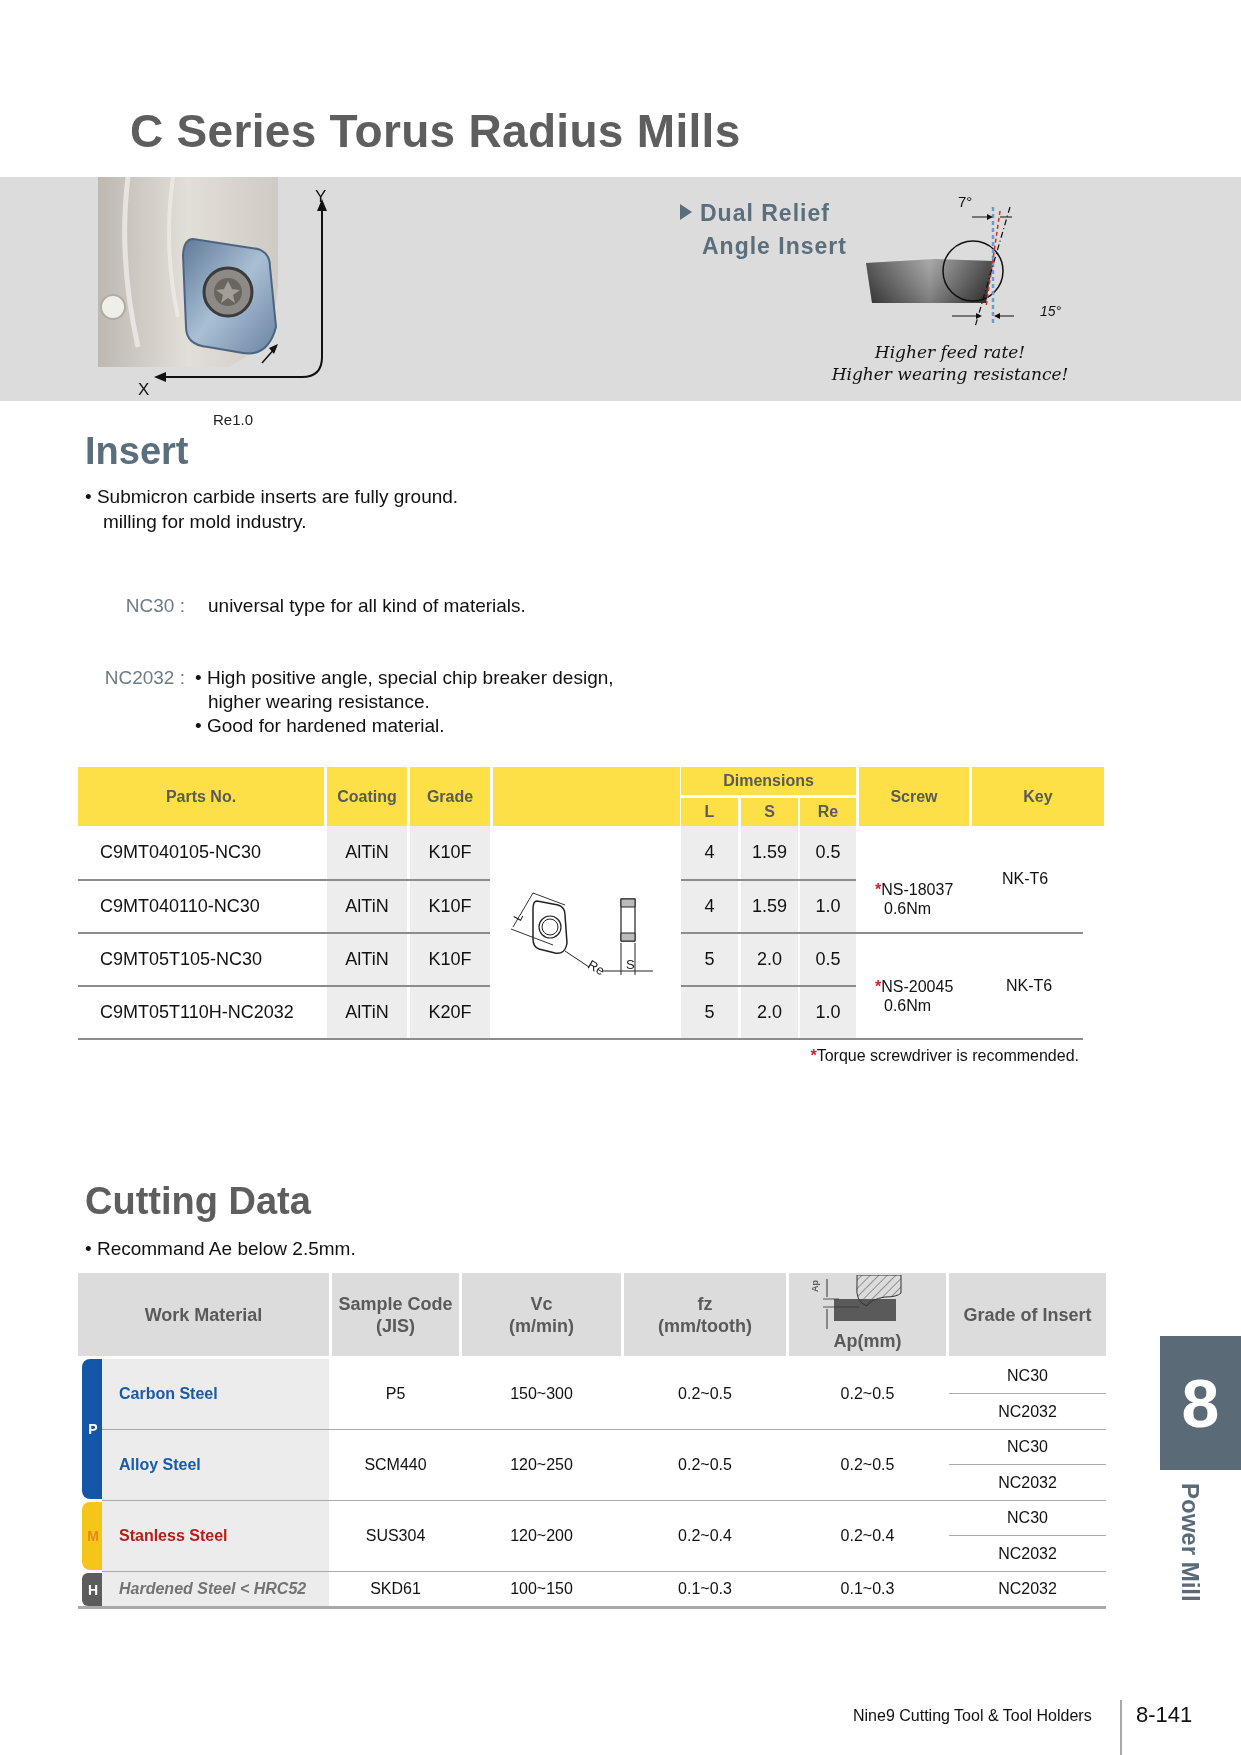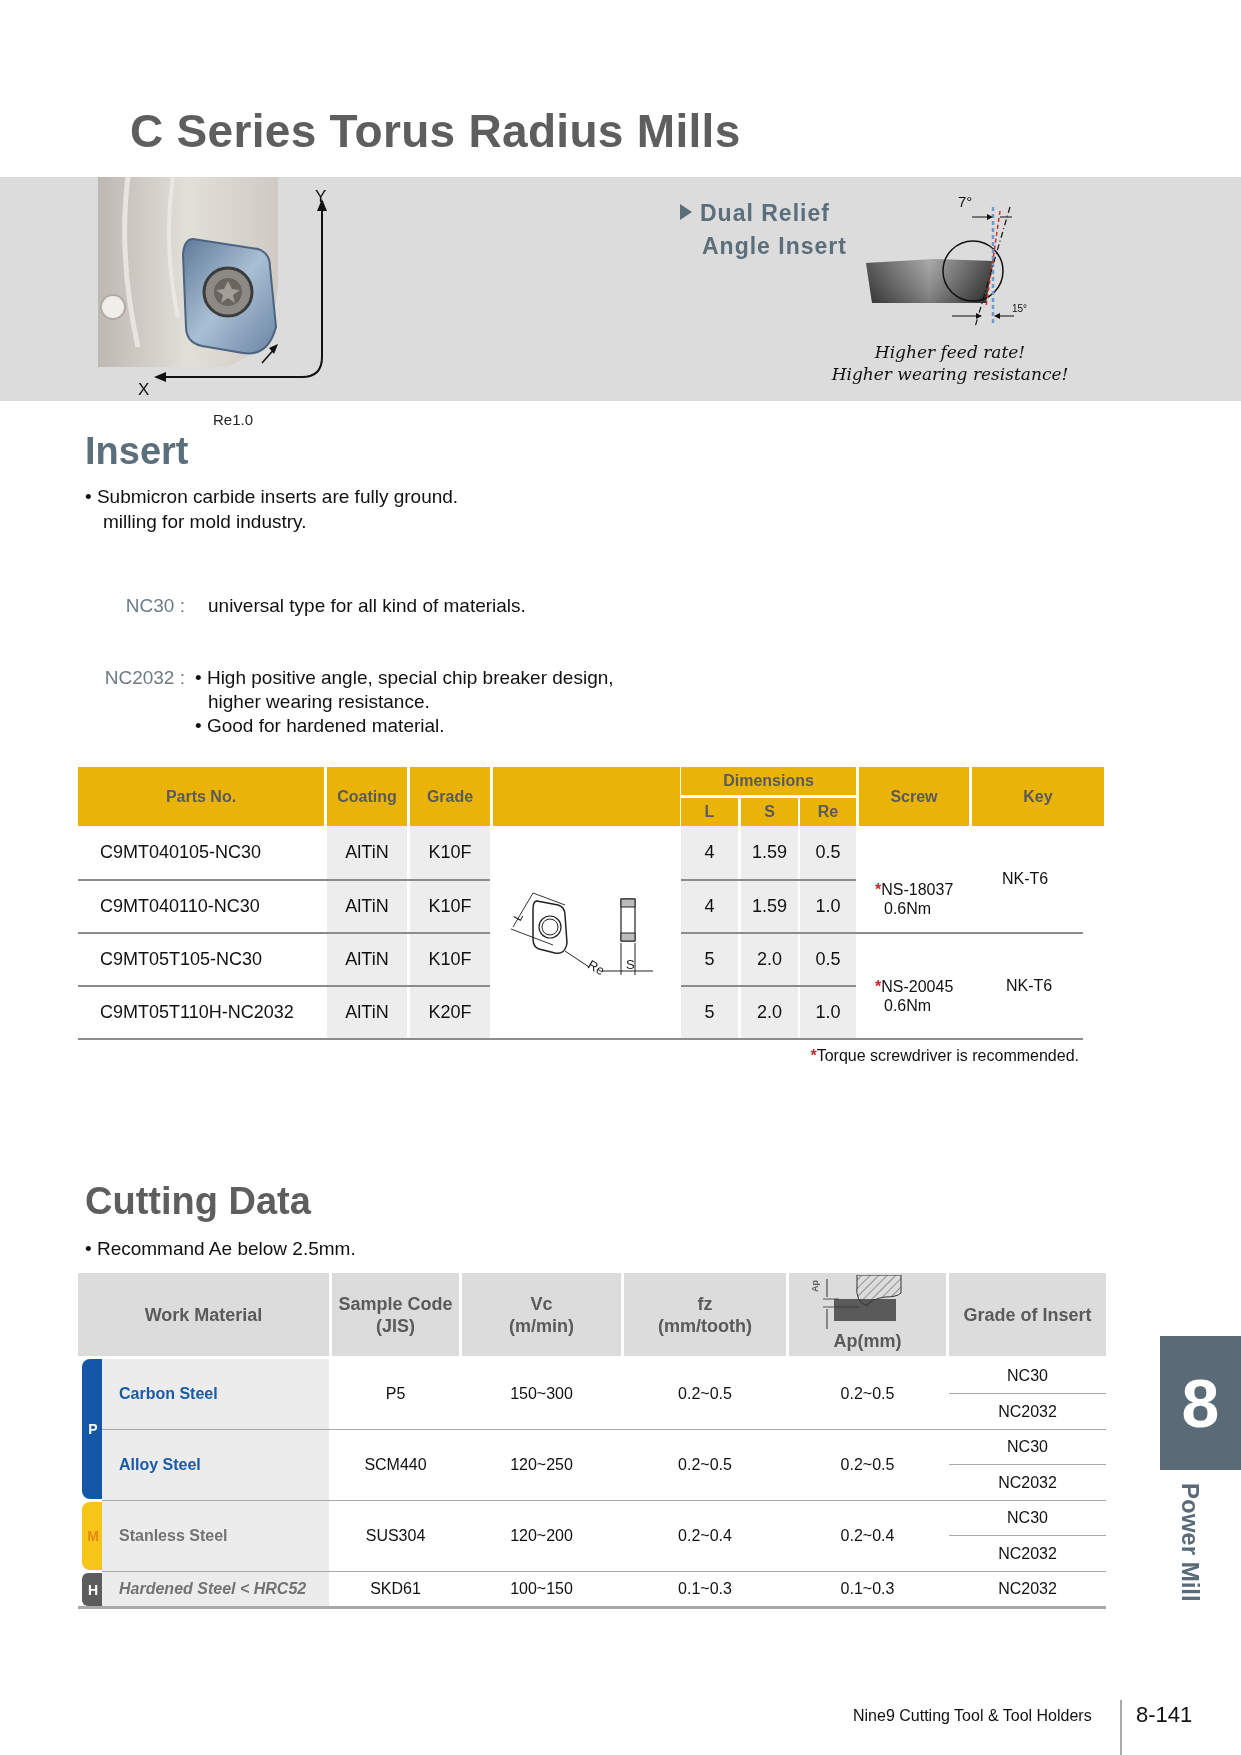--- a/index.html
+++ b/index.html
@@ -30,21 +30,21 @@
   .bullets .b { display: block; }
   .bullets .cont { padding-left: 18px; display: block; }
 
   .grade-block { position: absolute; font-size: 19px; line-height: 24px; color: #111; }
   .grade-name { position: absolute; color: #6c7b87; text-align: right; width: 100px; }
   .grade-lines { position: absolute; left: 110px; width: 600px; }
   .grade-lines .cont { padding-left: 13px; display: block; }
 
   
   .insert-table { position: absolute; left: 78px; top: 767px; width: 1005px; }
-  .it-head { position: absolute; top: 0; height: 59px; background: #eab308; color: #5a5a5a; font-weight: bold; font-size: 16px; display: flex; align-items: center; justify-content: center; }
+  .it-head { position: absolute; top: 0; height: 59px; background: #fde047; color: #5a5a5a; font-weight: bold; font-size: 16px; display: flex; align-items: center; justify-content: center; }
   .it-cell { position: absolute; height: 53px; display: flex; align-items: center; font-size: 18px; color: #111; }
   .it-shade { background: #ededed; }
   .it-line { position: absolute; height: 2px; background: #8c8c8c; }
   .star { color: #d0202a; font-weight: bold; }
   .screw-cell { position: absolute; font-size: 16px; line-height: 19px; color: #111; }
   .torque-note { position: absolute; right: 162px; top: 1047px; font-size: 16px; color: #111; }
 
   
   .cut-table { position: absolute; left: 78px; top: 1273px; width: 1028px; }
   .ct-head { position: absolute; top: 0; height: 83px; background: #dcdcdc; color: #5a5a5a; font-weight: bold; font-size: 18px; display: flex; align-items: center; justify-content: center; text-align: center; line-height: 22px; }
@@ -125,21 +125,21 @@
     <line x1="150" y1="18" x2="115" y2="138" stroke="#111" stroke-width="1.2" stroke-dasharray="6 3 1 3"></line>
     <line x1="112" y1="28" x2="131" y2="28" stroke="#111" stroke-width="1"></line>
     <polygon points="133,28 127,25 127,31" fill="#111"></polygon>
     <line x1="140" y1="28" x2="152" y2="28" stroke="#111" stroke-width="1"></line>
     <line x1="92" y1="127" x2="118" y2="127" stroke="#111" stroke-width="1"></line>
     <polygon points="122,127 116,124 116,130" fill="#111"></polygon>
     <line x1="136" y1="127" x2="154" y2="127" stroke="#111" stroke-width="1"></line>
     <polygon points="134,127 140,124 140,130" fill="#111"></polygon>
   </svg>
   <span class="axis-label" style="left:958px; top:16px; font-size:15px;">7°</span>
-  <span class="axis-label" style="left:1012px; top:126px; font-size:10px;">15°</span>
+  <span class="axis-label" style="left:1040px; top:126px; font-size:14px;font-style:italic;">15°</span>
 
   <div class="tagline">
     <div>Higher feed rate!</div>
     <div>Higher wearing resistance!</div>
   </div>
 </div>
 
 <div class="section-heading insert-heading">Insert</div>
 <div class="bullets" style="top:484px;">
   <span class="b">• Submicron carbide inserts are fully ground.</span>
@@ -298,21 +298,21 @@
   <div class="ct-mat" style="top:157px; height:70px; color:#1a5aa6;">Alloy Steel</div>
   <div class="ct-cell" style="left:254px; width:127px; top:157px; height:70px;">SCM440</div>
   <div class="ct-cell" style="left:384px; width:159px; top:157px; height:70px;">120~250</div>
   <div class="ct-cell" style="left:546px; width:162px; top:157px; height:70px;">0.2~0.5</div>
   <div class="ct-cell" style="left:711px; width:157px; top:157px; height:70px;">0.2~0.5</div>
   <div class="ct-cell" style="left:871px; width:157px; top:157px; height:34px;">NC30</div>
   <div class="ct-line" style="left:871px; width:157px; top:191px; height:1px;"></div>
   <div class="ct-cell" style="left:871px; width:157px; top:192px; height:35px;">NC2032</div>
   <div class="ct-line" style="left:24px; width:1004px; top:227px; height:1px;"></div>
 
-  <div class="ct-mat" style="top:228px; height:70px; color:#737373;">Stanless Steel</div>
+  <div class="ct-mat" style="top:228px; height:70px; color:#b91c1c;">Stanless Steel</div>
   <div class="ct-cell" style="left:254px; width:127px; top:228px; height:70px;">SUS304</div>
   <div class="ct-cell" style="left:384px; width:159px; top:228px; height:70px;">120~200</div>
   <div class="ct-cell" style="left:546px; width:162px; top:228px; height:70px;">0.2~0.4</div>
   <div class="ct-cell" style="left:711px; width:157px; top:228px; height:70px;">0.2~0.4</div>
   <div class="ct-cell" style="left:871px; width:157px; top:228px; height:34px;">NC30</div>
   <div class="ct-line" style="left:871px; width:157px; top:262px; height:1px;"></div>
   <div class="ct-cell" style="left:871px; width:157px; top:263px; height:35px;">NC2032</div>
   <div class="ct-line" style="left:24px; width:1004px; top:298px; height:1px;"></div>
 
   <div class="ct-mat" style="top:299px; height:34px; color:#737373;font-style:italic;">Hardened Steel &lt; HRC52</div>

